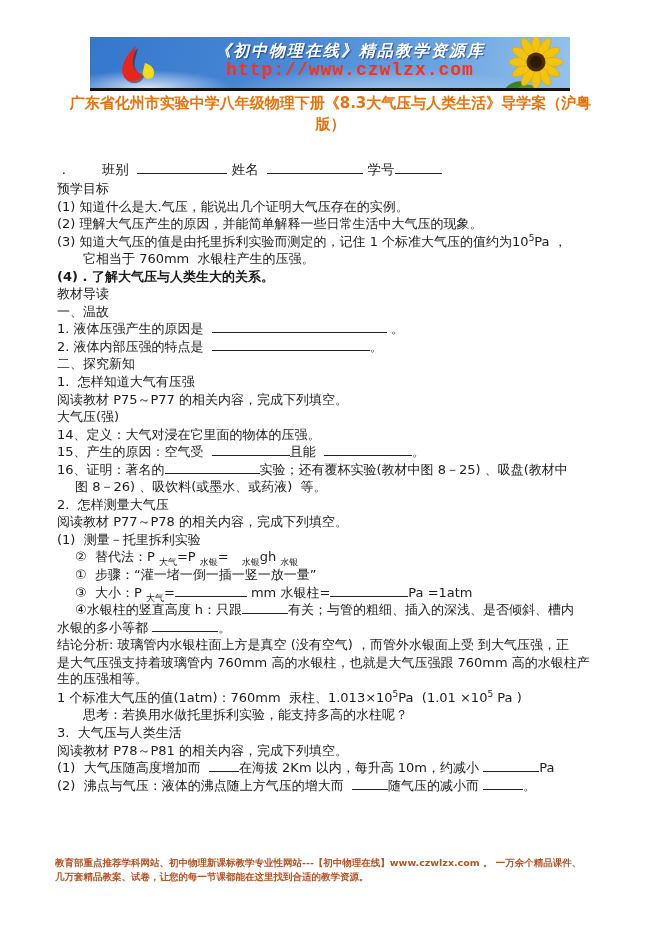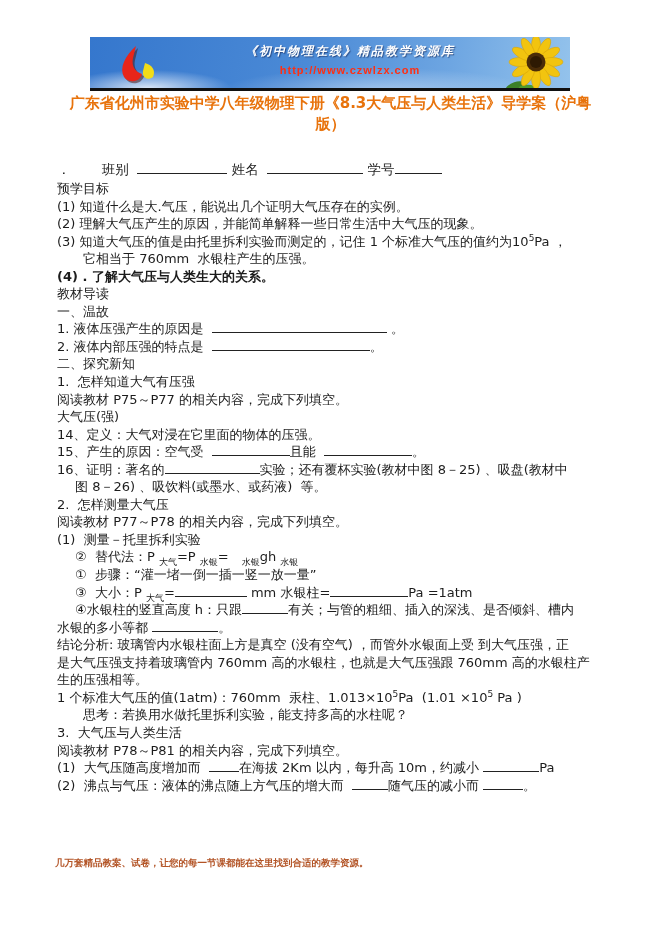--- a/index.html
+++ b/index.html
@@ -14,26 +14,26 @@
     overflow:hidden;border-bottom:3px solid #101010;
     background:
       radial-gradient(ellipse 120px 26px at 12% 100%, rgba(255,255,255,.8), rgba(255,255,255,0) 70%),
       radial-gradient(ellipse 220px 34px at 60% 108%, rgba(255,255,255,.45), rgba(255,255,255,0) 72%),
       linear-gradient(100deg,#3577cd 0%,#4b8ad6 45%,#6ea6e2 75%,#94c3ec 100%);
   }
   .banner-logo{position:absolute;left:24px;top:6px;}
   .banner-text{position:absolute;left:110px;top:3px;width:300px;text-align:center;}
   .banner-title{
     font-family:"DejaVu Serif",serif;font-weight:bold;font-style:italic;
-    color:#ffffff;font-size:12px;line-height:22px;letter-spacing:2px;
+    color:#ffffff;font-size:16px;line-height:22px;letter-spacing:2px;
     text-shadow:1px 1px 1px rgba(20,40,90,.65);white-space:nowrap;text-align:center;
   }
   .banner-url{
-    font-family:Liberation Sans, sans-serif;font-weight:bold;
-    color:var(--url-color,#ff2f12);font-size:11px;line-height:17px;letter-spacing:1px;white-space:nowrap;
+    font-family:Liberation Mono, monospace;font-weight:bold;
+    color:var(--url-color,#ff2f12);font-size:18px;line-height:17px;letter-spacing:1px;white-space:nowrap;
   }
   .banner-sunflower{position:absolute;right:4px;bottom:-6px;}
   
   .doc-title{
     position:absolute;left:55px;top:93px;width:551px;margin:0;
     text-align:center;font-size:15px;font-weight:bold;line-height:21px;
     color:var(--title-color,#e8730c);
   }
   
   .form-row{
@@ -123,26 +123,27 @@
       <div class="line" style="padding-left: 0px;">2.  怎样测量大气压</div>
       <div class="line" style="padding-left: 0px;">阅读教材 P77～P78 的相关内容，完成下列填空。</div>
       <div class="line" style="padding-left: 0px;">(1)  测量－托里拆利实验</div>
       <div class="line" style="padding-left: 18px;">②  替代法：P <sub>大气</sub>=P <sub>水银</sub>=　<sub>水银</sub>gh <sub>水银</sub></div>
       <div class="line" style="padding-left: 18px;">①  步骤：“灌一堵一倒一插一竖一放一量”</div>
       <div class="line" style="padding-left: 18px;">③  大小：P <sub>大气</sub>=<span class="bl" style="width: 72px;"></span> mm 水银柱=<span class="bl" style="width: 78px;"></span>Pa =1atm</div>
       <div class="line" style="padding-left: 18px;">④水银柱的竖直高度 h：只跟<span class="bl" style="width: 46px;"></span>有关；与管的粗细、插入的深浅、是否倾斜、槽内</div>
       <div class="line" style="padding-left: 0px;">水银的多小等都 <span class="bl" style="width: 66px;"></span>。</div>
       <div class="line" style="padding-left: 0px;">结论分析: 玻璃管内水银柱面上方是真空 (没有空气) ，而管外水银面上受 到大气压强，正</div>
       <div class="line" style="padding-left: 0px;">是大气压强支持着玻璃管内 760mm 高的水银柱，也就是大气压强跟 760mm 高的水银柱产</div>
-      <div class="line" style="padding-left: 0px;">生的压强相等。</div>
+      <div class="line" style="padding-left: 0px; font-family: Liberation Mono, monospace;">生的压强相等。</div>
       <div class="line" style="padding-left: 0px;">1 个标准大气压的值(1atm)：760mm  汞柱、1.013×10<sup>5</sup>Pa  (1.01 ×10<sup>5</sup> Pa )</div>
       <div class="line" style="padding-left: 26px;">思考：若换用水做托里拆利实验，能支持多高的水柱呢？</div>
       <div class="line" style="padding-left: 0px;">3.  大气压与人类生活</div>
       <div class="line" style="padding-left: 0px;">阅读教材 P78～P81 的相关内容，完成下列填空。</div>
       <div class="line" style="padding-left: 0px;">(1)  大气压随高度增加而  <span class="bl" style="width: 30px;"></span>在海拔 2Km 以内，每升高 10m，约减小 <span class="bl" style="width: 56px;"></span>Pa</div>
       <div class="line" style="padding-left: 0px;">(2)  沸点与气压：液体的沸点随上方气压的增大而  <span class="bl" style="width: 36px;"></span>随气压的减小而 <span class="bl" style="width: 40px;"></span>。</div>
     </div>
 
   <div class="footer">
+    <div>教育部重点推荐学科网站、初中物理新课标教学专业性网站---【初中物理在线】www.czwlzx.com 。 一万余个精品课件、</div>
     <div>几万套精品教案、试卷，让您的每一节课都能在这里找到合适的教学资源。</div>
   </div>
 
 </div>
 
 </body></html>

